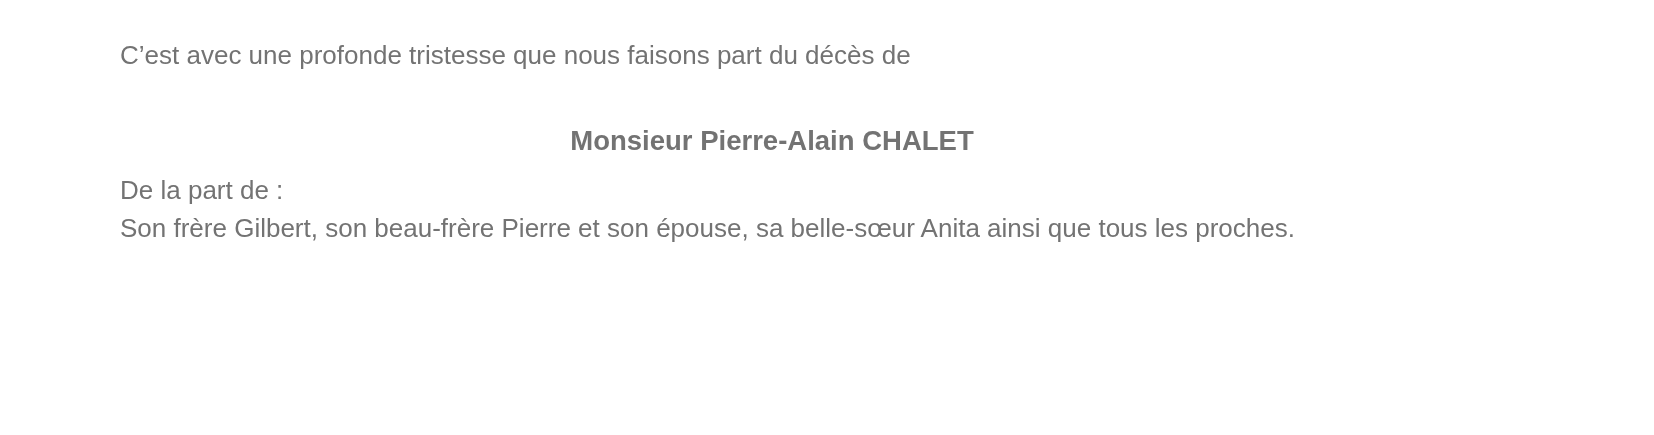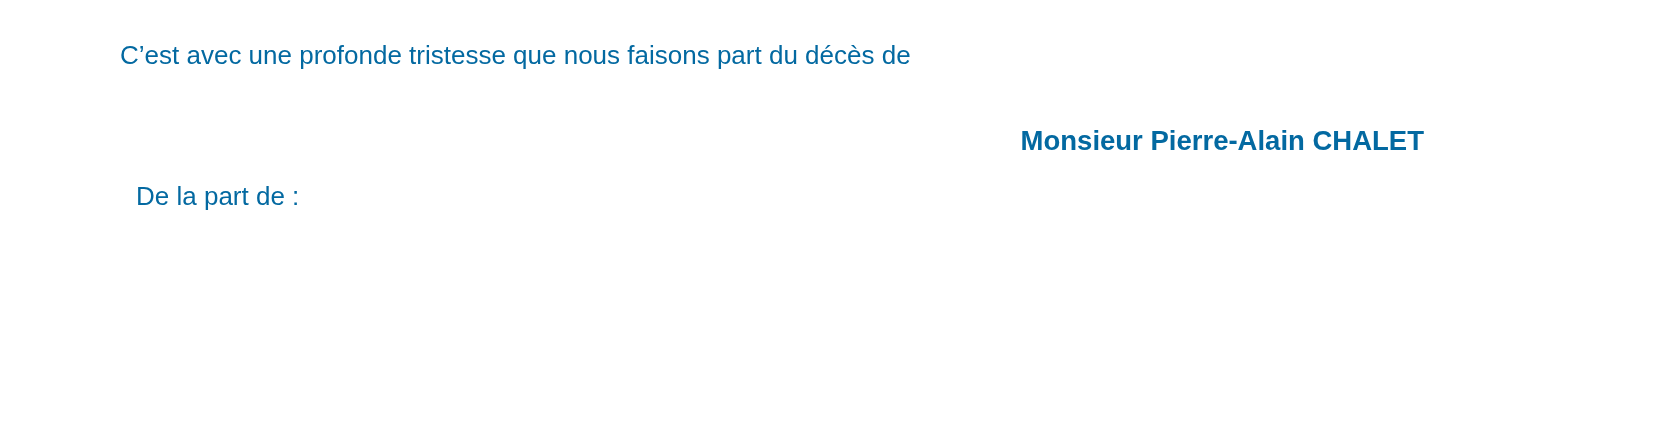--- a/index.html
+++ b/index.html
@@ -9,45 +9,46 @@
   }
   .page {
     position: relative;
     width: 1654px;
     height: 435px;
     background: #ffffff;
     overflow: hidden;
     box-sizing: border-box;
     padding: 36px 230px 0 120px;
     font-family: "Liberation Sans", sans-serif;
-    color: #0369a1;
+    color: #737373;
   }
   .intro {
     font-size: 26px;
     line-height: 38px;
     margin: 0 0 47px 0;
   }
   .deceased-title {
     font-size: 27.5px;
     line-height: 40px;
     font-weight: bold;
-    text-align: right;
+    text-align: center;
     margin: 0 0 10px 0;
   }
   .body-line {
     font-size: 26px;
     line-height: 38px;
-    margin: 16px;
+    margin: 0;
   }
 </style>
 </head>
 <body>
 
 <div class="page">
   <p class="intro">C’est avec une profonde tristesse que nous faisons part du décès de</p>
 
   <p class="deceased-title">Monsieur Pierre-Alain CHALET</p>
 
   <p class="body-line">De la part de :</p>
 
 
+  <p class="body-line">Son frère Gilbert, son beau-frère Pierre et son épouse, sa belle-sœur Anita ainsi que tous les proches.</p>
 
 </div>
 
 </body></html>

